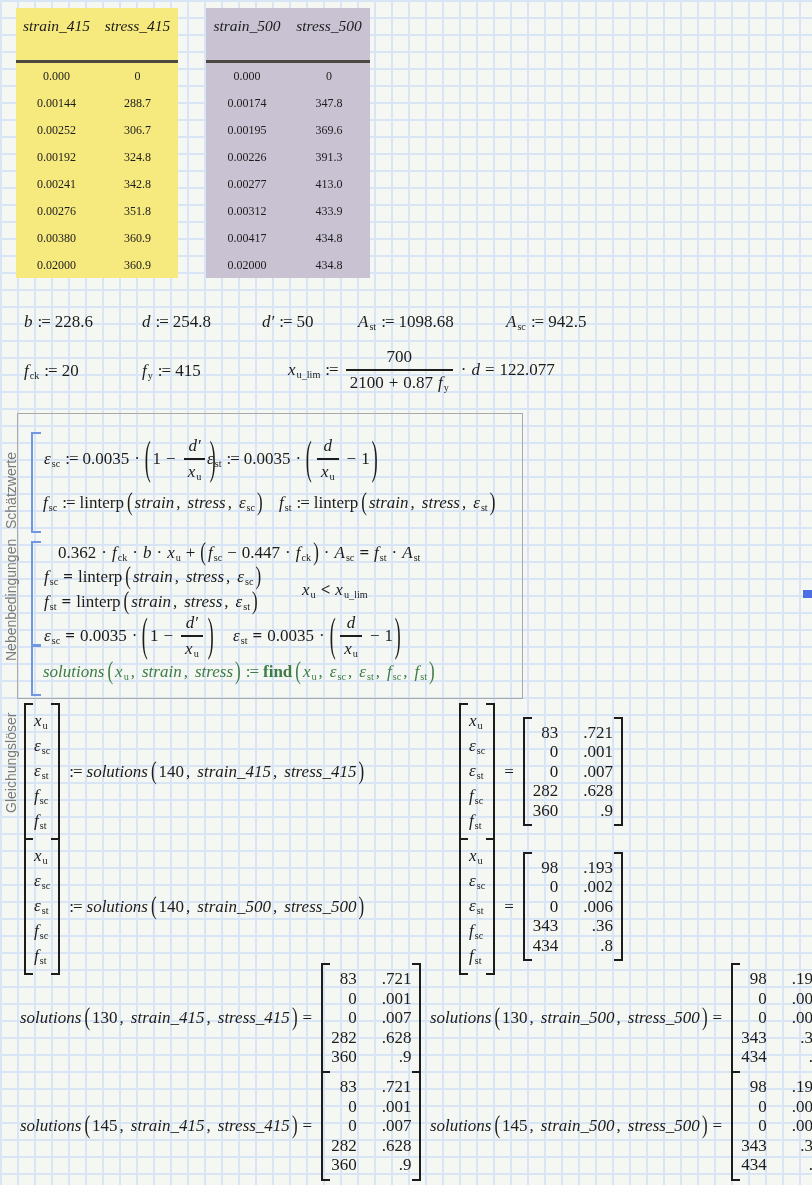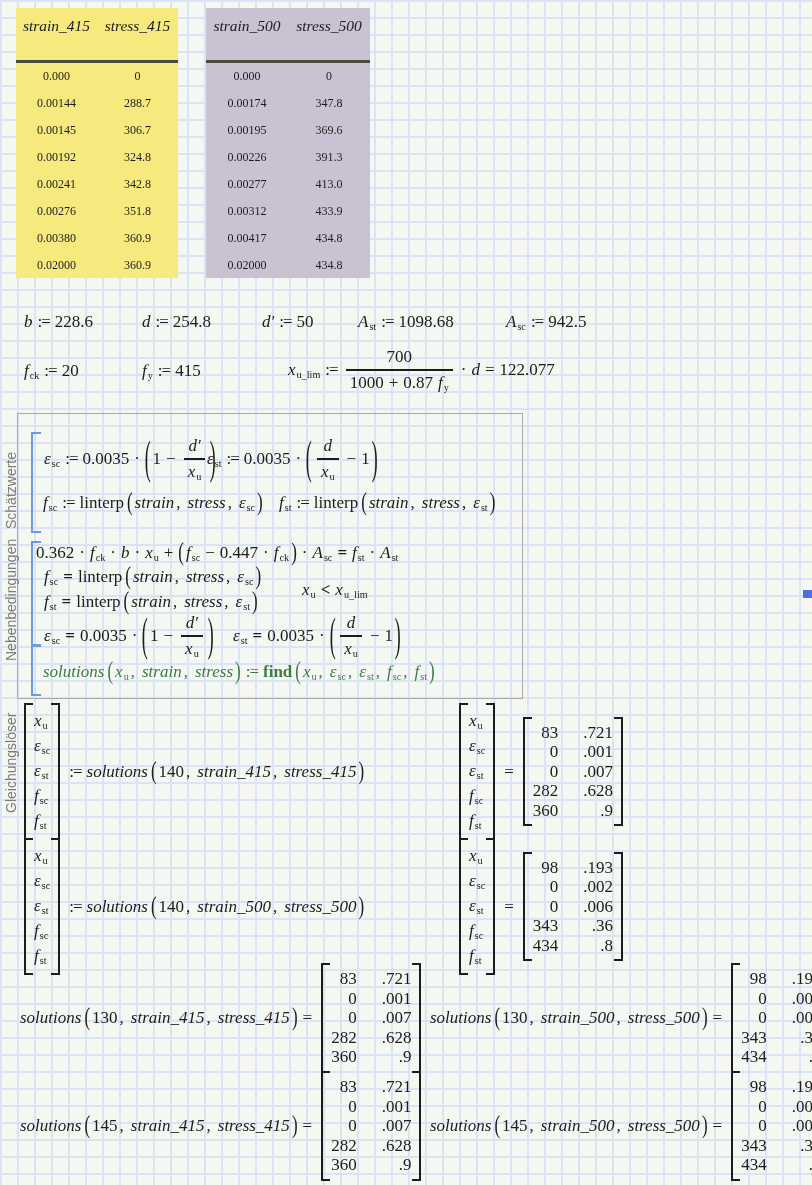--- a/index.html
+++ b/index.html
@@ -68,21 +68,21 @@
     <div>
         <div class="trow">
           <span class="tc">0.000</span>
           <span class="tc">0</span>
         </div>
         <div class="trow">
           <span class="tc">0.00144</span>
           <span class="tc">288.7</span>
         </div>
         <div class="trow">
-          <span class="tc">0.00145</span>
+          <span class="tc">0.00252</span>
           <span class="tc">306.7</span>
         </div>
         <div class="trow">
           <span class="tc">0.00192</span>
           <span class="tc">324.8</span>
         </div>
         <div class="trow">
           <span class="tc">0.00241</span>
           <span class="tc">342.8</span>
         </div>
@@ -180,21 +180,21 @@
     </div>
   <div class="eq" style="left:288px;top:347px;">
       <span class="ms"><span class="mi">x</span><span class="sb">u_lim</span></span>
       <span class="mo asn">:=</span>
       <span class="fr">
         <span class="frn">
           <span class="mn">700</span>
         </span>
         <span class="frbar"></span>
         <span class="frd">
-          <span class="mn">1000</span>
+          <span class="mn">2100</span>
           <span class="mo">+</span>
           <span class="mn">0.87</span>
           <span class="spx" style="display: inline-block; width: 5px;"></span>
           <span class="ms"><span class="mi">f</span><span class="sb">y</span></span>
         </span>
       </span>
       <span class="mo">·</span>
       <span class="mi">d</span>
       <span class="mo">=</span>
       <span class="mn">122.077</span>
@@ -282,21 +282,21 @@
           <span class="mi">strain</span>
           <span class="mo cm">,</span>
           <span class="mi">stress</span>
           <span class="mo cm">,</span>
           <span class="ms"><span class="mi">ε</span><span class="sb">st</span></span>
         </span>
         <span class="pc">)</span>
       </span>
     </div>
 
-  <div class="eq" style="left:36px;top:543px;">
+  <div class="eq" style="left:58px;top:543px;">
       <span class="mn">0.362</span>
       <span class="mo">·</span>
       <span class="ms"><span class="mi">f</span><span class="sb">ck</span></span>
       <span class="mo">·</span>
       <span class="mi">b</span>
       <span class="mo">·</span>
       <span class="ms"><span class="mi">x</span><span class="sb">u</span></span>
       <span class="mo">+</span>
       <span class="pr">
         <span class="pc">(</span>

